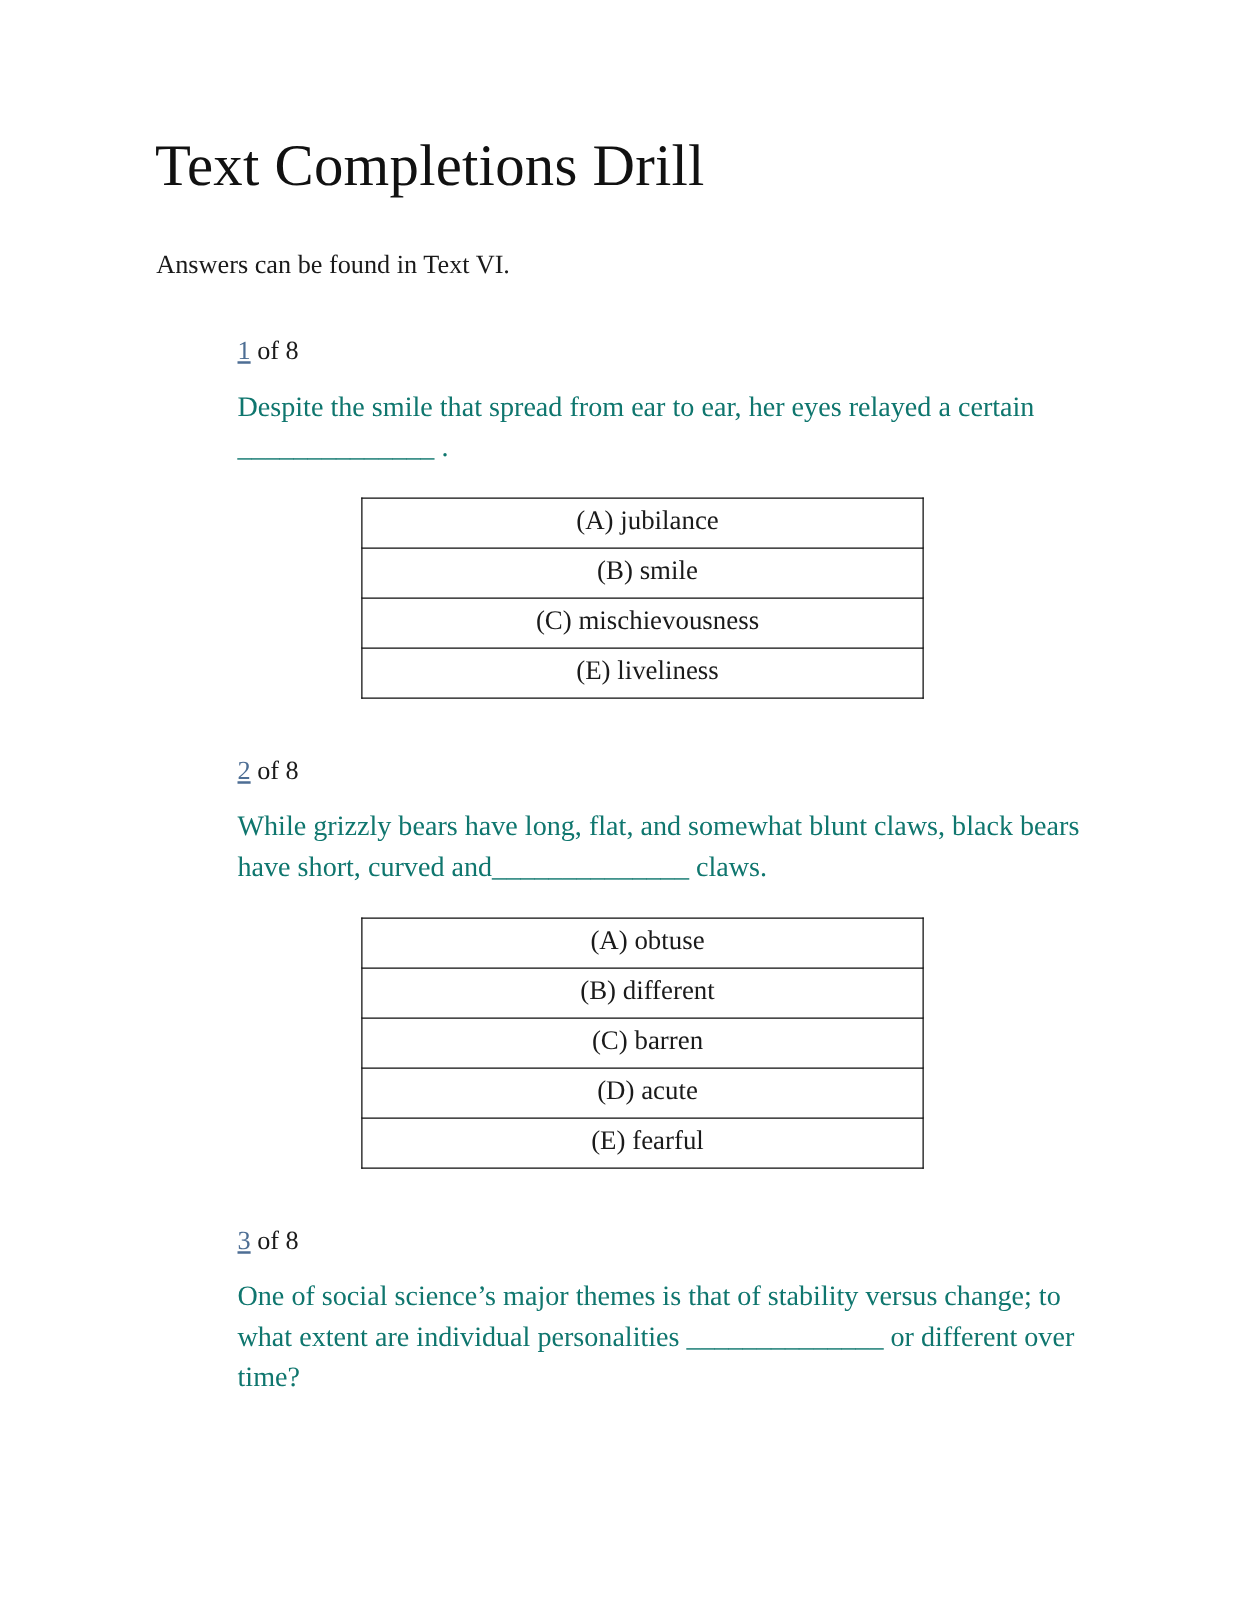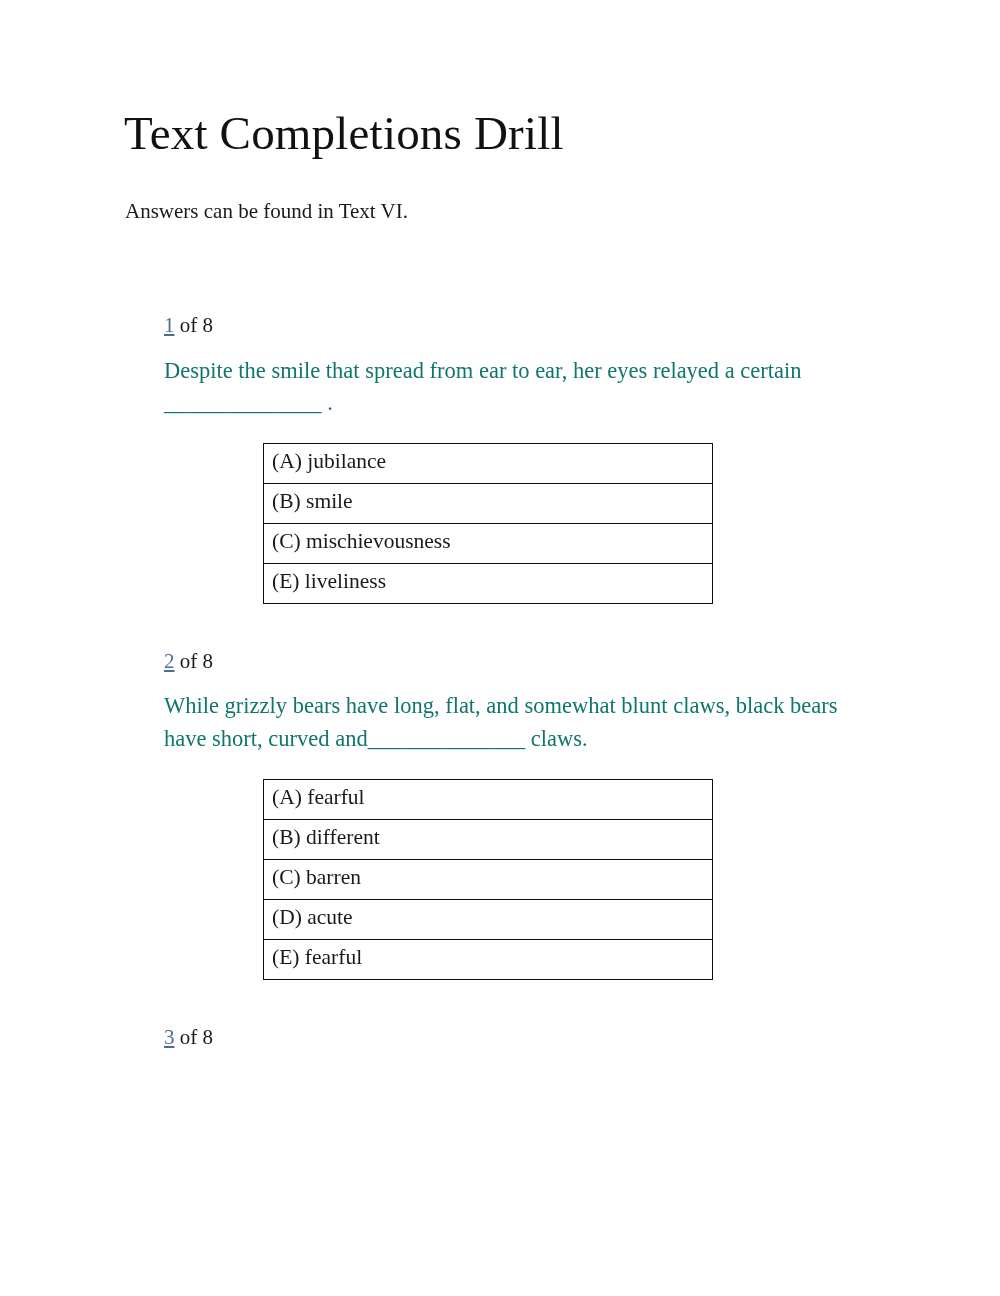--- a/index.html
+++ b/index.html
@@ -36,24 +36,23 @@
   .answers-note {
     position: absolute;
     left: 125px;
     top: 197px;
     font-size: 21px;
     line-height: 1.35;
     color: #1a1a1a;
   }
   .questions {
     position: absolute;
-    left: 164px;
+    left: 190px;
     top: 265px;
     width: 704px;
-    margin-top: 45px;
   }
   .question-block {
     margin: 0 0 0 0;
   }
   .question-block.q2 { margin-top: 42px; }
   .question-block.q3 { margin-top: 42px; }
 
   .q-counter {
     font-size: 21px;
     line-height: 1.5;
@@ -73,20 +72,21 @@
     line-height: 1.45;
     color: #0f766e;
     margin: 0;
   }
 
   .choices-table {
     margin: 23px 0 0 99px;
     border-collapse: collapse;
     width: 450px;
     table-layout: fixed;
+    text-align: center;
   }
   .choices-table tr {
     height: 40px;
   }
   .choices-table td {
     border: 1.6px solid #0d0d0d;
     padding: 2px 0 4px 8px;
     font-size: 21.5px;
     line-height: 1.2;
     vertical-align: middle;
@@ -130,21 +130,21 @@
     </div>
 
     <div class="question-block q2">
       <div class="q-counter">
         <span class="q-num-link">2</span><span class="of-text"> of 8</span>
       </div>
       <p class="q-stem">While grizzly bears have long, flat, and somewhat blunt claws, black bears have short, curved and______________ claws.</p>
       <table class="choices-table">
         <tbody>
           <tr>
-            <td>(A) fearful</td>
+            <td>(A) obtuse</td>
           </tr>
           <tr>
             <td>(B) different</td>
           </tr>
           <tr>
             <td>(C) barren</td>
           </tr>
           <tr>
             <td>(D) acute</td>
           </tr>
@@ -152,16 +152,17 @@
             <td>(E) fearful</td>
           </tr>
         </tbody>
       </table>
     </div>
 
     <div class="question-block q3">
       <div class="q-counter">
         <span class="q-num-link">3</span><span class="of-text"> of 8</span>
       </div>
+      <p class="q-stem">One of social science’s major themes is that of stability versus change; to what extent are individual personalities ______________ or different over time?</p>
     </div>
 
   </div>
 </div>
 
 </body></html>

